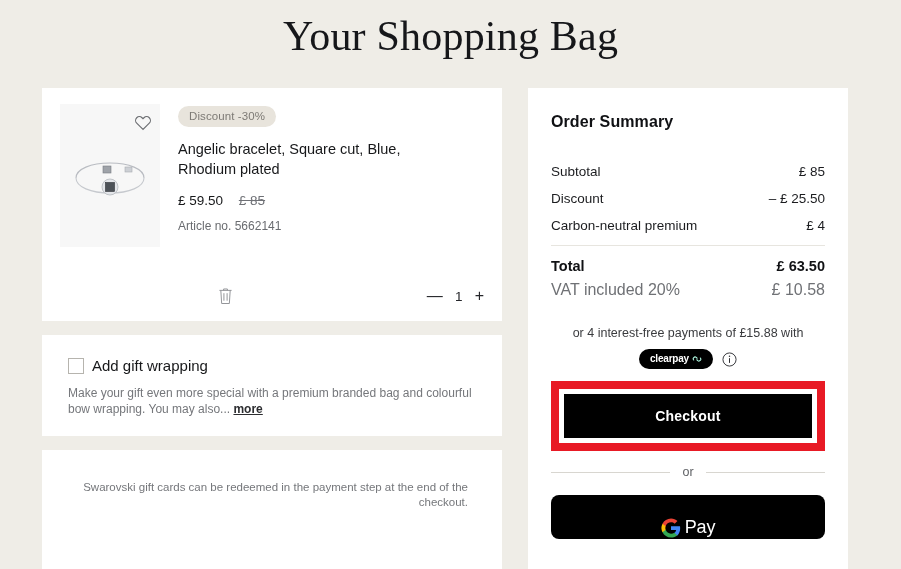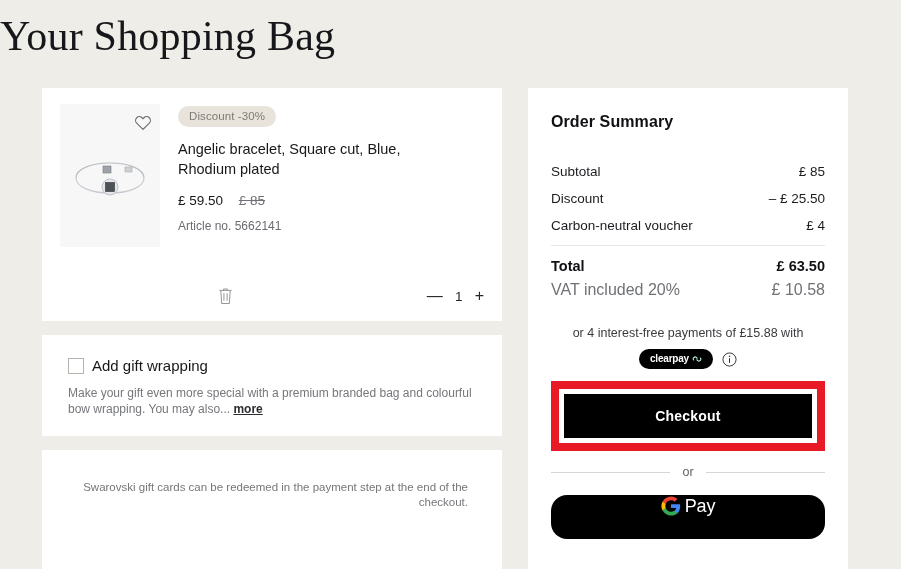--- a/index.html
+++ b/index.html
@@ -11,21 +11,21 @@
     height: 569px;
     background: #efede7;
     font-family: "Liberation Sans", sans-serif;
     color: #17181a;
     overflow: hidden;
     position: relative;
   }
 
   
   .page-title {
-    text-align: left;
+    text-align: center;
     font-family: "Liberation Serif", serif;
     font-size: 42px;
     font-weight: 400;
     letter-spacing: 0.2px;
     color: #16171a;
     margin: 0;
     padding-top: 10px;
     line-height: 52px;
   }
 
@@ -321,23 +321,23 @@
   }
   .or-text { font-size: 12.5px; color: #5f6165; }
 
   
   .gpay-wrap { padding: 0 19px; margin-top: 16px; }
   .gpay-btn {
     width: 100%;
     height: 44px;
     background: #000;
     border: none;
-    border-radius: 16px;
-    display: flex;
-    align-items: flex-start;
+    border-radius: 8px;
+    display: flex;
+    align-items: flex-end;
     justify-content: center;
     gap: 4px;
     cursor: pointer;
   }
   .gpay-label {
     color: #ffffff;
     font-size: 18px;
     letter-spacing: -0.2px;
   }
 </style>
@@ -414,21 +414,21 @@
       <div class="summary-lines">
         <div class="summary-line">
           <span>Subtotal</span>
           <span>£ 85</span>
         </div>
         <div class="summary-line">
           <span>Discount</span>
           <span>– £ 25.50</span>
         </div>
         <div class="summary-line">
-          <span>Carbon-neutral voucher</span>
+          <span>Carbon-neutral premium</span>
           <span>£ 4</span>
         </div>
       </div>
 
       <div class="summary-divider"></div>
 
       <div class="total-line">
         <span>Total</span>
         <span>£ 63.50</span>
       </div>

